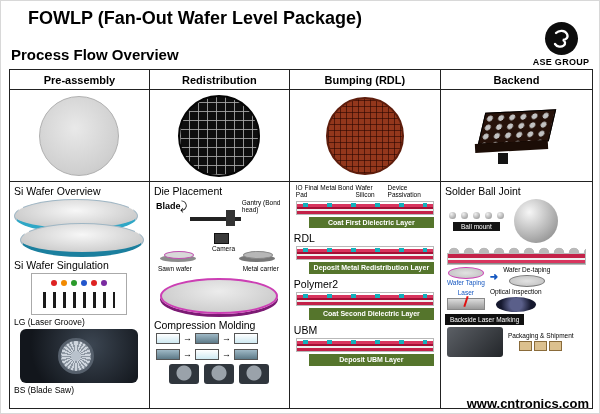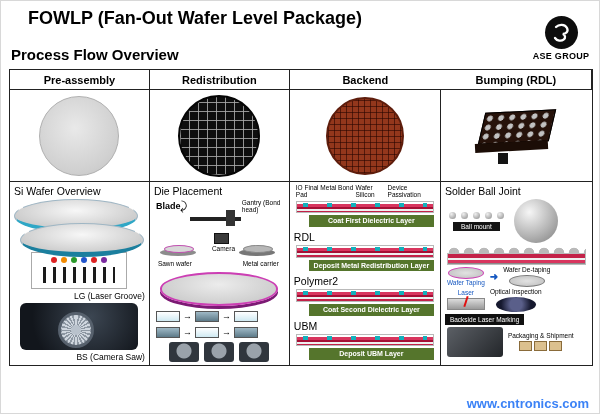--- a/index.html
+++ b/index.html
@@ -1,32 +1,32 @@
 <!DOCTYPE html>
 <html><head>
 <meta charset="utf-8">
 <style>
   *{box-sizing:border-box;margin:0;padding:0}
   html,body{background:#f3f3f3}
   .page{position:relative;width:600px;height:414px;background:#fff;font-family:"Liberation Sans",sans-serif;color:#000;overflow:hidden;border:1px solid #d8d8d8}
   .title{position:absolute;left:27px;top:7px;font-size:18px;font-weight:bold}
   .subtitle{position:absolute;left:10px;top:45px;font-size:15px;font-weight:bold}
-  .logo{position:absolute;top:15px;right:5px;width:66px;text-align:center}
+  .logo{position:absolute;top:21px;right:5px;width:66px;text-align:center}
   .logo-circle{width:33px;height:33px;border-radius:50%;background:#0d0d0d;margin:0 auto;display:flex;align-items:center;justify-content:center}
   .logo-circle svg{width:24px;height:24px}
   .logo-text{font-size:9px;font-weight:bold;margin-top:2px;letter-spacing:.3px}
-  .flow{position:absolute;left:8px;top:68px;width:584px;height:297px;display:grid;grid-template-columns:1fr 1fr 1.08fr 1.08fr;grid-template-rows:20px 92px 1fr;border:1.5px solid #222;background:#fff}
+  .flow{position:absolute;left:8px;top:68px;width:584px;height:340px;display:grid;grid-template-columns:1fr 1fr 1.08fr 1.08fr;grid-template-rows:20px 92px 1fr;border:1.5px solid #222;background:#fff}
   .cell{border-right:1px solid #222;border-bottom:1px solid #222;overflow:hidden;min-width:0}
   .cell.last{border-right:none}
   .cell.bottom{border-bottom:none}
   .hdr{display:flex;align-items:center;justify-content:center;font-weight:bold;font-size:11px}
   .wcell{display:flex;align-items:center;justify-content:center}
   .proc{padding:3px 4px;display:flex;flex-direction:column;gap:2px;font-size:10.5px}
   .step-label{font-size:10.5px;line-height:1.15}
-  .mini-label{font-size:8.5px;text-align:right}
+  .mini-label{font-size:8.5px;text-align:left}
   .tiny-label{font-size:6.5px;line-height:1.05}
   .blue{color:#1557c0}
   
   .wafer-gray{width:80px;height:80px;border-radius:50%;background:radial-gradient(circle at 45% 40%,#e9e9e9,#cfcfcf 70%,#bdbdbd);border:1px solid #b0b0b0}
   .wafer-black{width:82px;height:82px;border-radius:50%;background-color:#0e0e0e;background-image:repeating-linear-gradient(0deg,rgba(170,170,170,.85) 0 1.5px,transparent 1.5px 9px),repeating-linear-gradient(90deg,rgba(170,170,170,.85) 0 1.5px,transparent 1.5px 9px);border:2px solid #050505}
   .wafer-red{width:78px;height:78px;border-radius:50%;background-color:#93371c;background-image:repeating-linear-gradient(0deg,rgba(40,5,0,.6) 0 1px,transparent 1px 6px),repeating-linear-gradient(90deg,rgba(40,5,0,.6) 0 1px,transparent 1px 6px);border:2px solid #5e1d0c}
   .pkg{position:relative;width:92px;height:58px}
   .pkg-top{position:absolute;left:12px;top:4px;width:70px;height:32px;transform:skewX(-16deg) rotate(-3deg);background-color:#26120a;background-image:radial-gradient(circle at 5px 5px,#c2c2c2 0 2.6px,transparent 3.1px);background-size:11px 9px;border:1px solid #000}
   .pkg-front{position:absolute;left:5px;top:35px;width:73px;height:9px;transform:rotate(-3deg);background:#1b0d06}
   .pkg-tool{position:absolute;left:28px;bottom:1px;width:10px;height:11px;background:#141414}
@@ -86,21 +86,21 @@
   .tdisc{width:36px;height:12px;border-radius:50%;background:radial-gradient(ellipse,#e2e2e2,#bdbdbd);border:1px solid #cc3fb4}
   .tdisc.gray{border-color:#777}
   .bluearrow{color:#1557c0;font-weight:bold;font-size:10px}
   .laserimg{position:relative;width:38px;height:12px;background:linear-gradient(#dcdcdc,#9a9a9a);border:1px solid #888}
   .laserimg::after{content:"";position:absolute;left:17px;top:-3px;width:2px;height:11px;background:#e01010;transform:rotate(18deg)}
   .lens{width:40px;height:15px;border-radius:50%;background:radial-gradient(circle at 50% 50%,#5a5f8a 0 28%,#15182e 70%)}
   .darkbar{background:#101010;color:#fff;font-size:6.5px;padding:2px 5px;display:inline-block;align-self:flex-start}
   .machine{width:56px;height:30px;border-radius:3px;background:linear-gradient(135deg,#5c6066,#23262a)}
   .boxes{display:flex;gap:2px}
   .bx{width:13px;height:10px;background:#dcc08e;border:1px solid #8a6b3a}
-  .watermark{position:absolute;right:10px;bottom:2px;font-size:13px;font-weight:bold;color:#3b82f6;text-shadow:0 0 2px #fff,0 0 2px #fff;z-index:5}
+  .watermark{position:absolute;right:10px;bottom:2px;font-size:13px;font-weight:bold;color:#000000;text-shadow:0 0 2px #fff,0 0 2px #fff;z-index:5}
 </style>
 </head>
 <body>
 
 <div class="page">
   <div class="title">FOWLP (Fan-Out Wafer Level Package)</div>
 
   <div class="logo">
     <div class="logo-circle">
       <svg viewBox="0 0 24 24" aria-hidden="true">
@@ -109,22 +109,22 @@
     </div>
     <div class="logo-text">ASE GROUP</div>
   </div>
 
   <div class="subtitle">Process Flow Overview</div>
 
   <div class="flow">
 
     <div class="cell hdr">Pre-assembly</div>
     <div class="cell hdr">Redistribution</div>
+    <div class="cell hdr">Bumping (RDL)</div>
     <div class="cell hdr last">Backend</div>
-    <div class="cell hdr">Bumping (RDL)</div>
 
     <div class="cell wcell">
       <div class="wafer-gray"></div>
     </div>
     <div class="cell wcell">
       <div class="wafer-black"></div>
     </div>
     <div class="cell wcell">
       <div class="wafer-red"></div>
     </div>
@@ -135,54 +135,56 @@
         <div class="pkg-tool"></div>
       </div>
     </div>
 
     <div class="cell proc bottom">
       <div class="step-label">Si Wafer Overview</div>
       <div class="grind">
         <div class="disc d1"></div>
         <div class="disc d2"></div>
       </div>
+      <div class="step-label">Si Wafer Singulation</div>
       <div class="sing">
         <div class="dots">
           <span class="dot c1"></span>
           <span class="dot c2"></span>
           <span class="dot c3"></span>
           <span class="dot c4"></span>
           <span class="dot c5"></span>
           <span class="dot c6"></span>
         </div>
         <div class="glines"></div>
       </div>
       <div class="mini-label">LG (Laser Groove)</div>
       <div class="saw">
         <div class="blade"></div>
       </div>
-      <div class="mini-label">BS (Camera Saw)</div>
+      <div class="mini-label">BS (Blade Saw)</div>
     </div>
 
     <div class="cell proc bottom">
       <div class="step-label">Die Placement</div>
       <div class="dp">
         <span class="flip">Blade</span>
         <span class="fliparrow">⤸</span>
         <span class="tiny-label gantry">Gantry (Bond head)</span>
         <div class="beam"></div>
         <div class="head"></div>
         <div class="cam"></div>
         <span class="tiny-label cam-label">Camera</span>
         <div class="stage sl"></div>
         <div class="stage sr"></div>
         <span class="tiny-label sawn">Sawn wafer</span>
         <span class="tiny-label carrier">Metal carrier</span>
       </div>
       <div class="mwafer"></div>
+      <div class="step-label">Compression Molding</div>
       <div class="seq">
         <span class="sq"></span>
         <span class="arr">→</span>
         <span class="sq fill"></span>
         <span class="arr">→</span>
         <span class="sq"></span>
         <span class="sq fill"></span>
         <span class="arr">→</span>
         <span class="sq"></span>
         <span class="arr">→</span>

